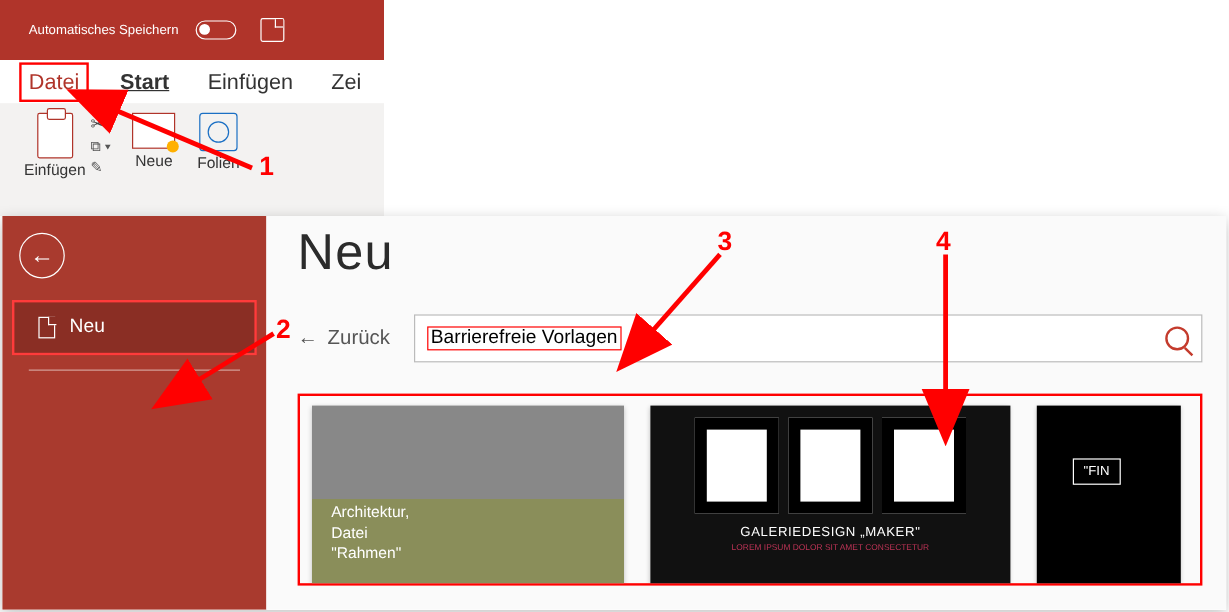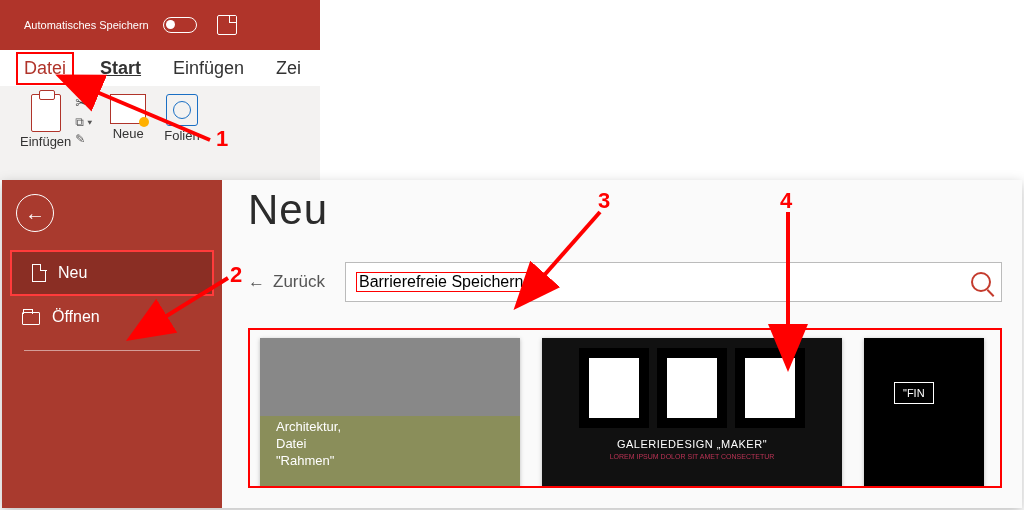--- a/index.html
+++ b/index.html
@@ -108,36 +108,32 @@
 
 <div class="overlay">
   <div class="sidebar">
     <div class="back-circle">
       <span>←</span>
     </div>
     <div class="side-item selected">
       <span class="side-icon doc-icon"></span>
       <span>Neu</span>
     </div>
-    <div class="side-item">
-      <span class="side-icon folder-icon"></span>
-      <span>Öffnen</span>
-    </div>
     <div class="side-divider"></div>
   </div>
 
   <div class="main">
     <div class="main-title">Neu</div>
     <div class="search-row">
       <div class="zuruck">
         <span>←</span>
         <span>Zurück</span>
       </div>
       <div class="searchbox">
-        <span class="boxed">Barrierefreie Speichern</span>
+        <span class="boxed">Barrierefreie Vorlagen</span>
         <input value="" style="">
         <span class="mag"></span>
       </div>
     </div>
 
     <div class="results">
       <div class="card card1">
         <div class="txt">
           <span>Architektur,</span><br>
           <span>Datei</span><br>

